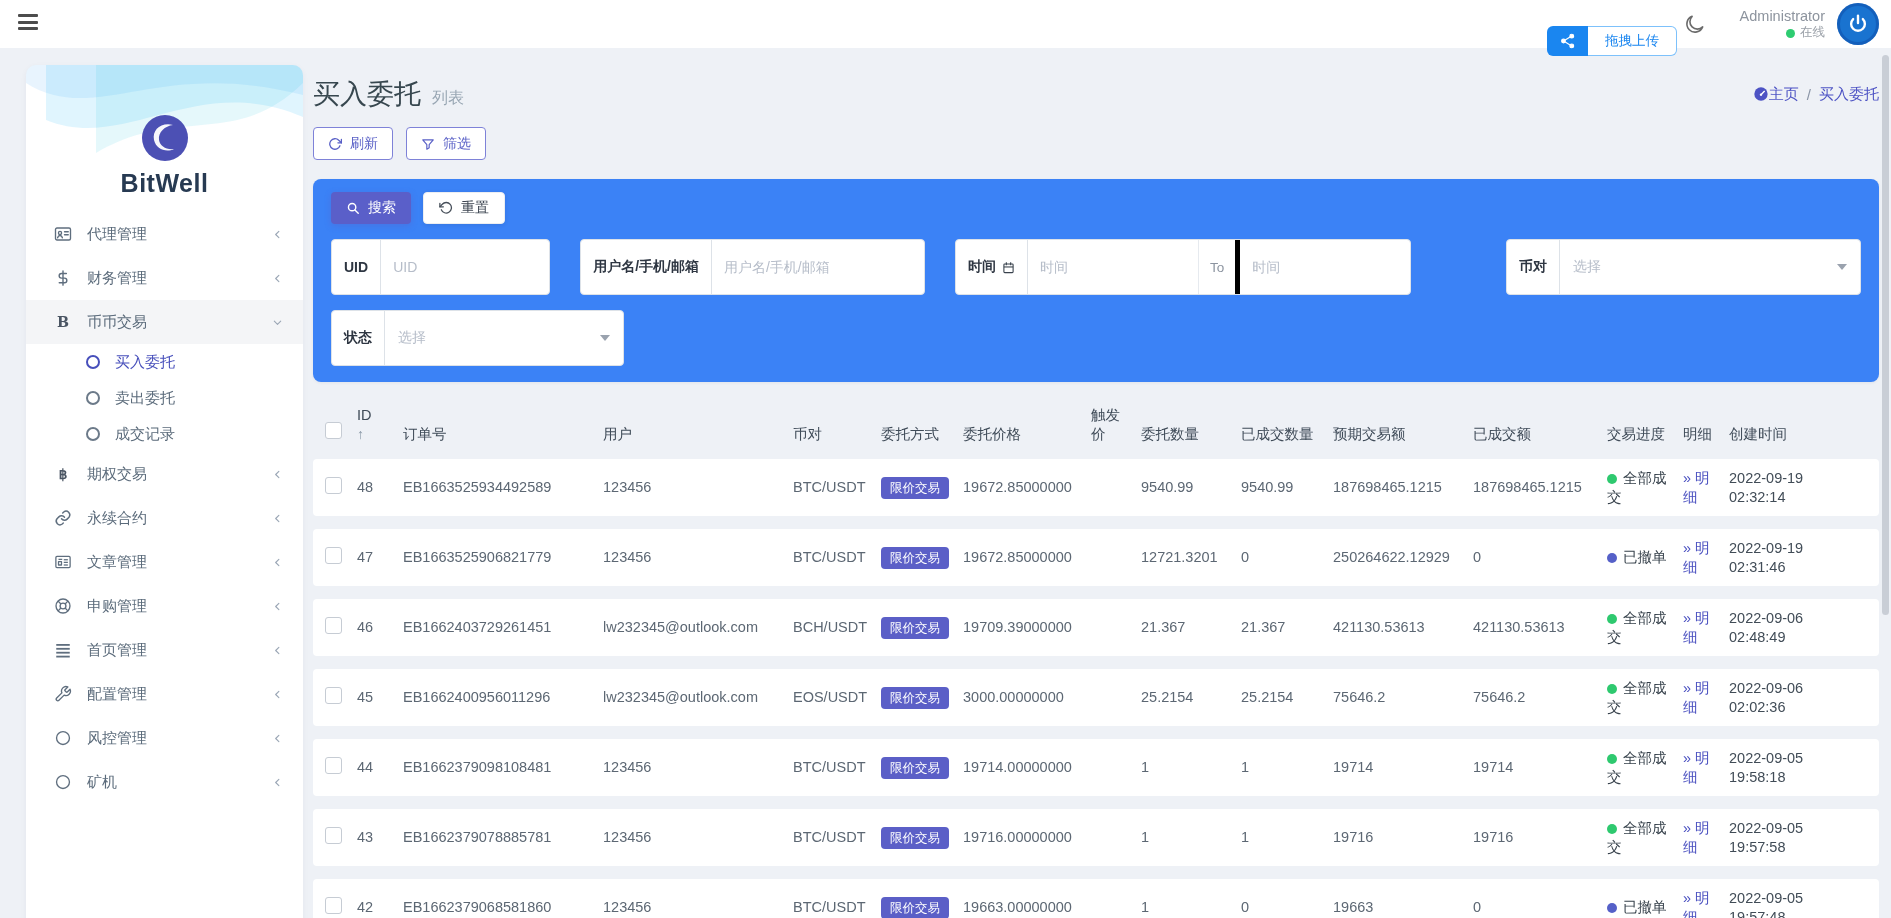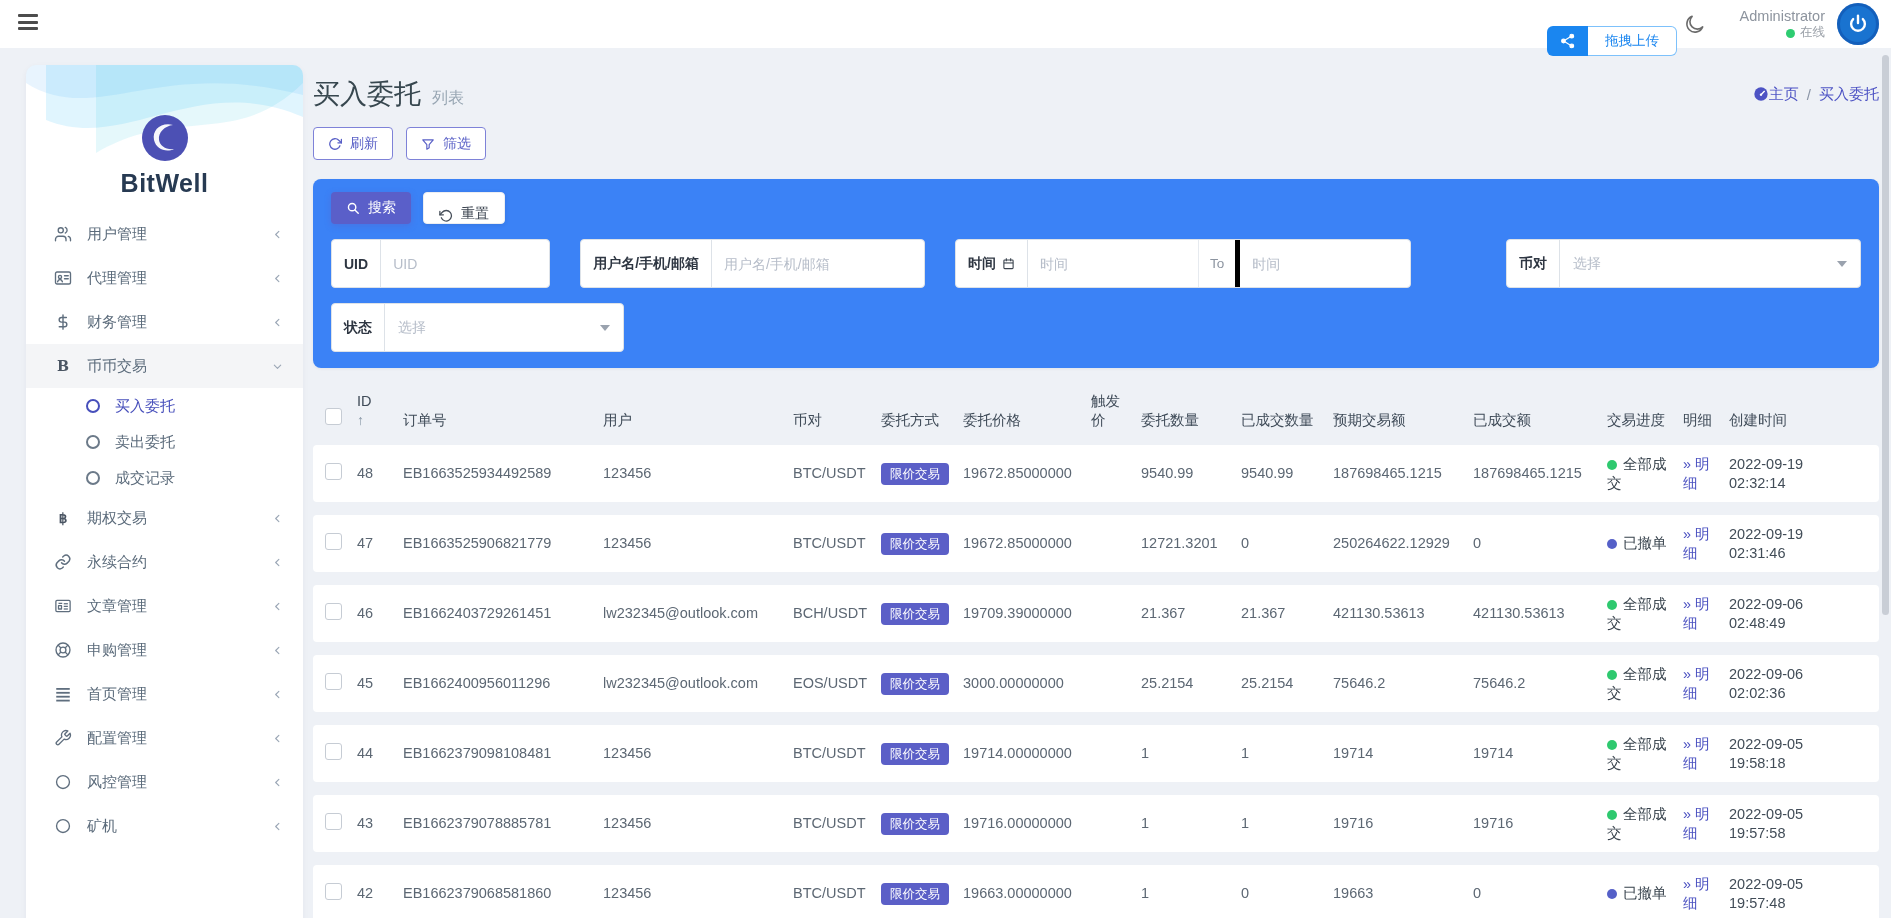--- a/index.html
+++ b/index.html
@@ -55,23 +55,23 @@
   .breadcrumb { display:flex; align-items:center; gap:8px; font-size:15px; color:#4d53c4; }
   .breadcrumb .sep { color:#8a94a6; }
   .breadcrumb a { color:#4d53c4; text-decoration:none; display:flex; align-items:center; cursor:pointer; }
 
   .action-row { margin-top:15px; display:flex; gap:13px; }
   .btn-outline { height:33px; padding:0 14px; border:1px solid #7e82d8; color:#585fc6; background:#fff; border-radius:4px; font-size:14px; display:inline-flex; align-items:center; gap:8px; cursor:pointer; }
 
   .search-card { margin-top:19px; background:#3b82f6; border-radius:8px; padding:13px 18px 16px; box-shadow:0 1px 3px rgba(25,39,62,.06); }
   .sc-buttons { display:flex; gap:12px; }
   .btn-primary { height:32px; padding:0 15px; background:#5a5fc9; color:#fff; border:none; border-radius:4px; font-size:14px; display:inline-flex; align-items:center; gap:8px; box-shadow:0 2px 6px rgba(90,95,201,.4); cursor:pointer; }
-  .btn-plain { height:32px; padding:0 15px; background:#fff; color:#3c4450; border:1px solid #eceef2; border-radius:4px; font-size:14px; display:inline-flex; align-items:flex-end; gap:8px; box-shadow:0 1px 4px rgba(20,30,50,.10); cursor:pointer; }
+  .btn-plain { height:32px; padding:0 15px; background:#fff; color:#3c4450; border:1px solid #eceef2; border-radius:4px; font-size:14px; display:inline-flex; align-items:center; gap:8px; box-shadow:0 1px 4px rgba(20,30,50,.10); cursor:pointer; }
   .field-row { display:flex; gap:30px; margin-top:15px; }
-  .fgroup { display:flex; align-items:stretch; border:1px solid #dde2e8; border-radius:4px; height:49px; background:#fff; }
+  .fgroup { display:flex; align-items:stretch; border:1px solid #dde2e8; border-radius:4px; height:56px; background:#fff; }
   .fg-label { display:flex; align-items:center; gap:6px; padding:0 12px; font-size:14px; font-weight:bold; color:#2e3642; border-right:1px solid #dde2e8; white-space:nowrap; }
   .fg-input { border:none; outline:none; padding:0 12px; font-size:14px; color:#333; background:transparent; }
   .fg-input::placeholder { color:#b6bdc9; }
   .fg-to { display:flex; align-items:center; padding:0 11px; font-size:13.5px; color:#8c94a0; border-left:1px solid #e6eaef; border-right:5px solid #000000; }
   .fg-select { display:flex; align-items:center; justify-content:space-between; padding:0 13px; font-size:14px; color:#b6bdc9; cursor:pointer; }
   .caret-down { width:0; height:0; border-left:5px solid transparent; border-right:5px solid transparent; border-top:6px solid #9aa2ae; }
 
   
   table { margin-top:11px; width:100%; border-collapse:separate; border-spacing:0 13px; table-layout:fixed; font-size:14.5px; }
   thead th { color:#3f4b58; font-weight:500; text-align:left; vertical-align:bottom; padding:0 8px 2px 0; line-height:19px; }
@@ -141,36 +141,20 @@
     <path d="M70 88 C 150 40, 210 84, 277 18 L 277 0 L 70 0 Z" fill="rgba(0,188,212,0.10)"></path>
   </svg>
   <div class="logo-circle">
     <svg width="46" height="46" viewBox="0 0 46 46">
         <path d="M31 10c-12-3-21 5-19 15 2 9 12 13 20 9-8 1-14-3-15-9-1-8 6-14 14-15z" fill="#fff" opacity="0.95"></path>
       </svg>
   </div>
   <div class="brand">BitWell</div>
 
   <nav class="nav">
-    <div class="menu-item">
-      <span class="mi-icon">
-          <svg width="18" height="18" viewBox="0 0 24 24" fill="none" stroke="currentColor" stroke-width="1.8" stroke-linecap="round" stroke-linejoin="round">
-            <path d="M16 21v-2a4 4 0 0 0-4-4H6a4 4 0 0 0-4 4v2"></path>
-            <circle cx="9" cy="7" r="3.4"></circle>
-            <path d="M22 21v-2a4 4 0 0 0-3-3.87"></path>
-            <path d="M15 3.3a4 4 0 0 1 0 7.4"></path>
-          </svg>
-        </span>
-      <span class="mi-label">用户管理</span>
-      <span class="mi-chevron">
-          <svg width="11" height="11" viewBox="0 0 24 24" fill="none" stroke="currentColor" stroke-width="2.4" stroke-linecap="round" stroke-linejoin="round">
-            <polyline points="15 5 8 12 15 19"></polyline>
-          </svg>
-        </span>
-    </div>
     <div class="menu-item">
       <span class="mi-icon">
           <svg width="18" height="18" viewBox="0 0 24 24" fill="none" stroke="currentColor" stroke-width="1.8" stroke-linecap="round" stroke-linejoin="round">
             <rect x="2" y="4" width="20" height="16" rx="2"></rect>
             <circle cx="8" cy="10.5" r="2.1"></circle>
             <path d="M4.8 17c.5-2 1.7-3 3.2-3s2.7 1 3.2 3"></path>
             <line x1="14" y1="9" x2="19" y2="9"></line>
             <line x1="14" y1="13" x2="19" y2="13"></line>
           </svg>
         </span>

